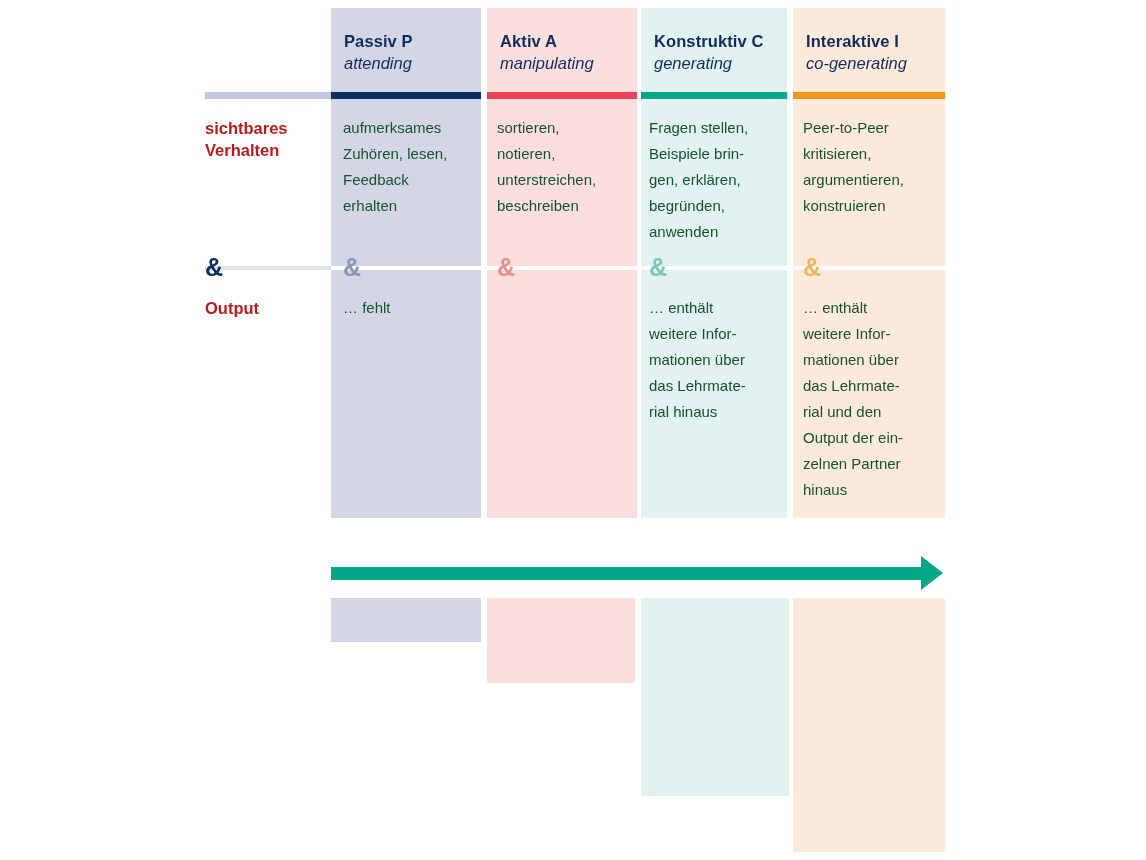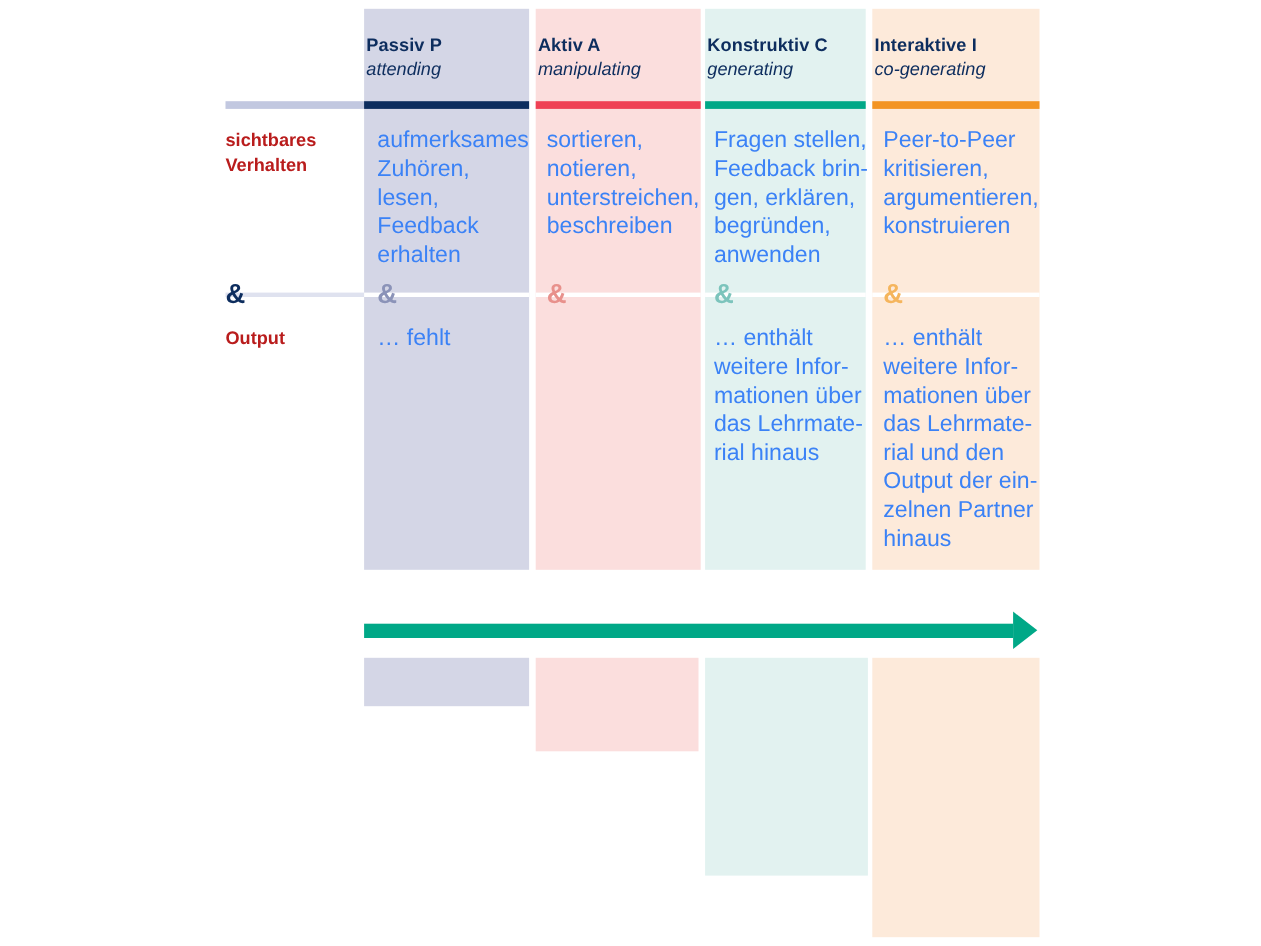--- a/index.html
+++ b/index.html
@@ -28,21 +28,21 @@
     top: 8px;
     height: 510px;
   }
 
   
   .col-header {
     position: absolute;
     top: 8px;
     height: 84px;
     box-sizing: border-box;
-    padding: 22px 0 0 2px;
+    padding: 22px 0 0 13px;
   }
   .col-title {
     font-size: 16.5px;
     font-weight: bold;
     letter-spacing: 0.1px;
     line-height: 22px;
     color: #0d2d5e;
     white-space: nowrap;
   }
   .col-sub {
@@ -75,23 +75,23 @@
     font-size: 16.5px;
     font-weight: bold;
     line-height: 22px;
     color: #b91c1c;
     width: 120px;
   }
 
   
   .cell-text {
     position: absolute;
-    font-size: 21px;
+    font-size: 15px;
     line-height: 26px;
-    color: #3b82f6;
+    color: #14532d;
   }
 
   
   .amp {
     position: absolute;
     font-size: 25px;
     font-weight: bold;
     line-height: 25px;
     z-index: 4;
   }
@@ -175,21 +175,21 @@
 
   <div class="cell-text" style="left:497px;top:115px;width:145px;">
     <div>sortieren,</div>
     <div>notieren,</div>
     <div>unterstreichen,</div>
     <div>beschreiben</div>
   </div>
 
   <div class="cell-text" style="left:649px;top:115px;width:142px;">
     <div>Fragen stellen,</div>
-    <div>Feedback brin-</div>
+    <div>Beispiele brin-</div>
     <div>gen, erklären,</div>
     <div>begründen,</div>
     <div>anwenden</div>
   </div>
 
   <div class="cell-text" style="left:803px;top:115px;width:148px;">
     <div>Peer-to-Peer</div>
     <div>kritisieren,</div>
     <div>argumentieren,</div>
     <div>konstruieren</div>

